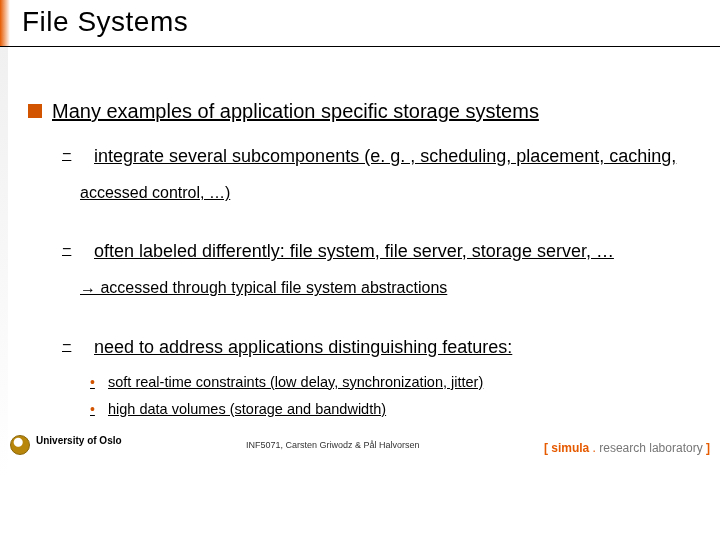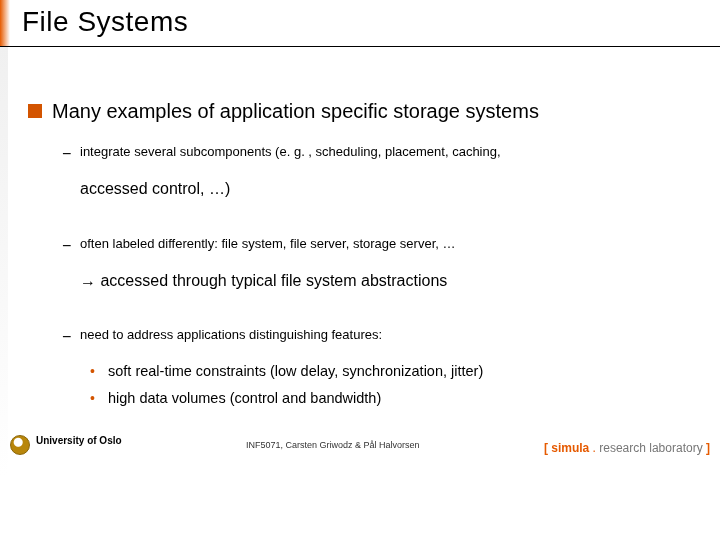--- a/index.html
+++ b/index.html
@@ -5,29 +5,29 @@
   * { margin: 0; padding: 0; box-sizing: border-box; }
   html, body { width: 720px; height: 540px; font-family: Verdana, Arial, sans-serif; background: #fff; color: #000; }
   .slide { position: relative; width: 720px; height: 462px; }
 
   .title-wrap { position: relative; padding: 6px 0 0 22px; }
   .title-bar { position: absolute; left: 0; top: 0; width: 10px; height: 46px;
                background: linear-gradient(to right, #e65a00 0%, #ffffff 100%); }
   .title { font-size: 28px; font-weight: 400; letter-spacing: 0.5px; }
   .title-underline { position: absolute; left: 0; top: 46px; width: 720px; height: 1px; background: #000; }
 
-  .content { padding: 50px 36px 0 28px; }
+  .content { padding: 50px 36px 0 28px; text-decoration: underline; }
 
   .lvl1 { display: flex; margin: 10px 0 18px 0; }
   .lvl1 .bullet { flex: 0 0 14px; width: 14px; height: 14px; margin-top: 6px; background: #d35400; }
   .lvl1 .txt { margin-left: 10px; font-size: 20px; line-height: 1.35; }
 
   .lvl2 { display: flex; margin: 12px 0 12px 34px; }
   .lvl2 .dash { flex: 0 0 12px; font-size: 16px; line-height: 1.4; color: #000; }
-  .lvl2 .txt { margin-left: 6px; font-size: 13px; line-height: 1.45; }
+  .lvl2 .txt { margin-left: 20px; font-size: 18px; line-height: 1.45; }
   .lvl2-sub { margin: 0 0 0 52px; font-size: 16px; line-height: 1.45; }
 
   .lvl3 { display: flex; margin: 6px 0 6px 62px; }
   .lvl3 .dot { flex: 0 0 10px; color: #d35400; font-size: 14px; line-height: 1.5; }
   .lvl3 .txt { margin-left: 8px; font-size: 14.5px; line-height: 1.45; }
 
   .gutter { position: absolute; left: 0; top: 46px; width: 8px; height: 430px;
             background: linear-gradient(to bottom, #f0f0f0 0%, #ffffff 100%); }
 
   .footer { position: absolute; left: 0; bottom: 0; width: 720px; height: 34px; display: flex; align-items: center; justify-content: space-between; padding: 0 10px; }
@@ -83,21 +83,21 @@
       <div class="txt">need to address applications distinguishing features:</div>
     </div>
 
     <div class="lvl3">
       <div class="dot">•</div>
       <div class="txt">soft real-time constraints (low delay, synchronization, jitter)</div>
     </div>
 
     <div class="lvl3">
       <div class="dot">•</div>
-      <div class="txt">high data volumes (control and bandwidth)</div>
+      <div class="txt">high data volumes (storage and bandwidth)</div>
     </div>
 
   </div>
 
   <div class="footer">
     <div class="footer-left">
       <div class="seal"></div>
       <div class="uni">University of Oslo</div>
     </div>
     <div class="footer-mid">INF5071, Carsten Griwodz &amp; Pål Halvorsen</div>

